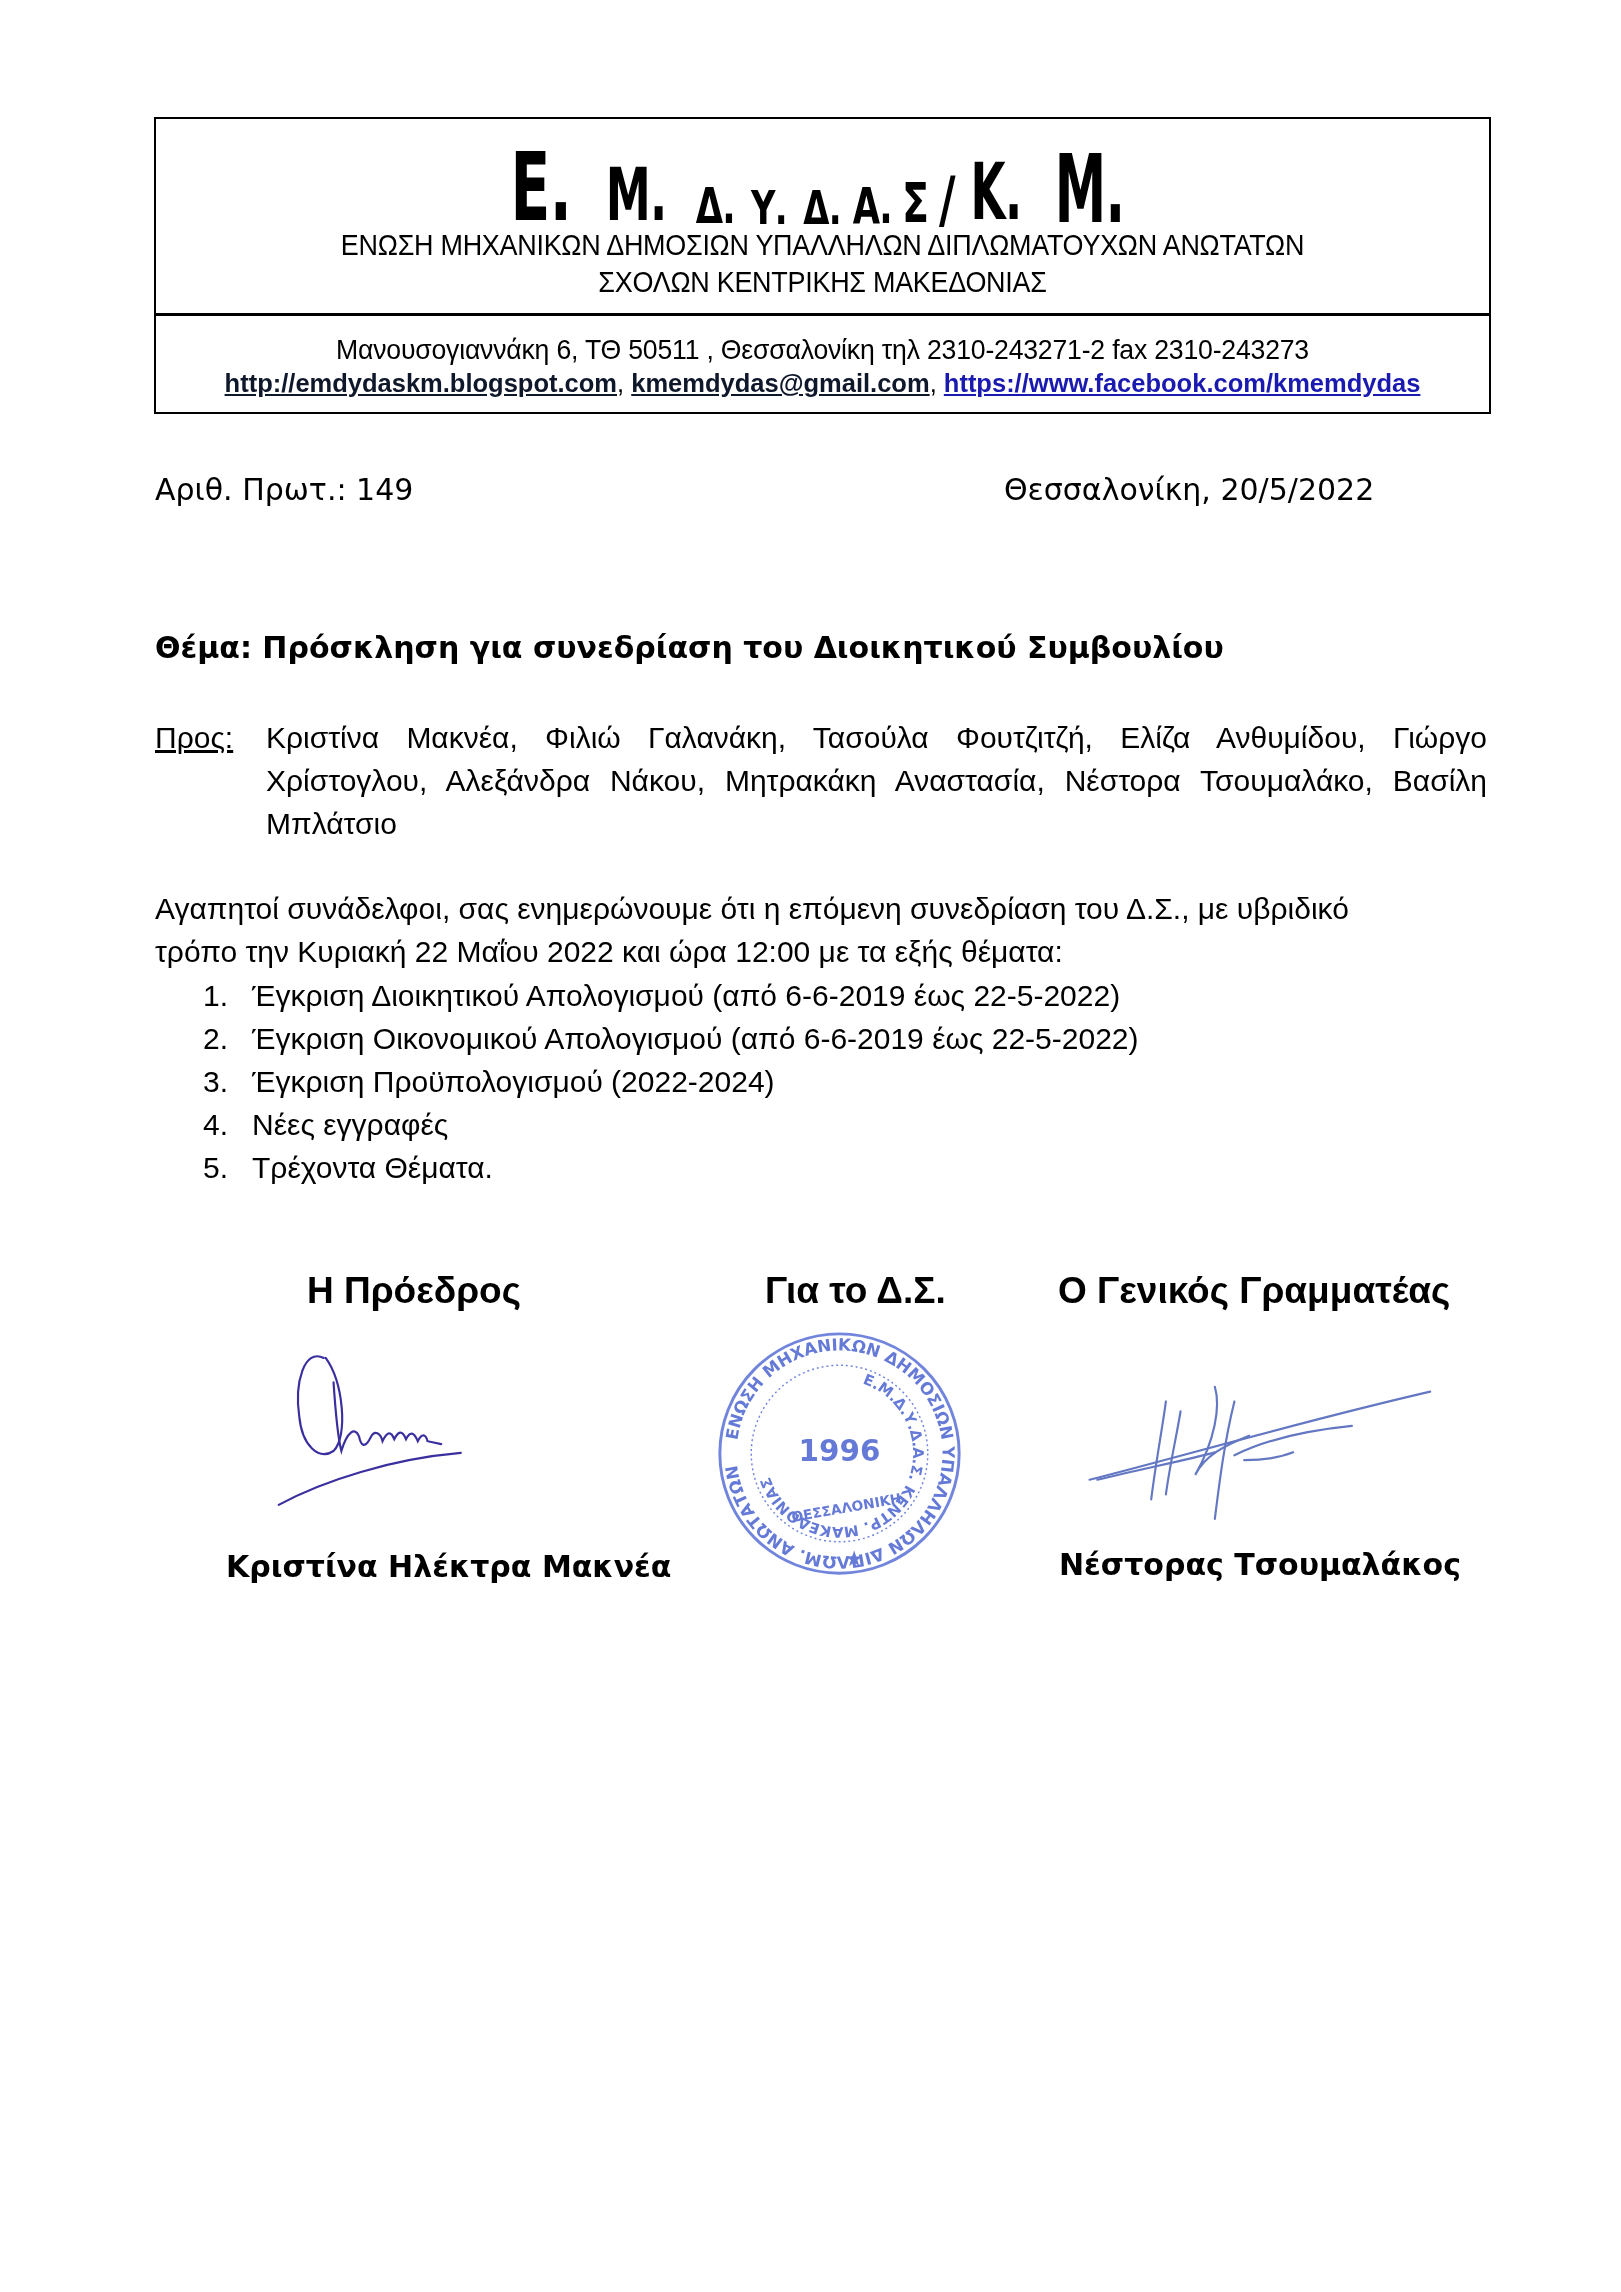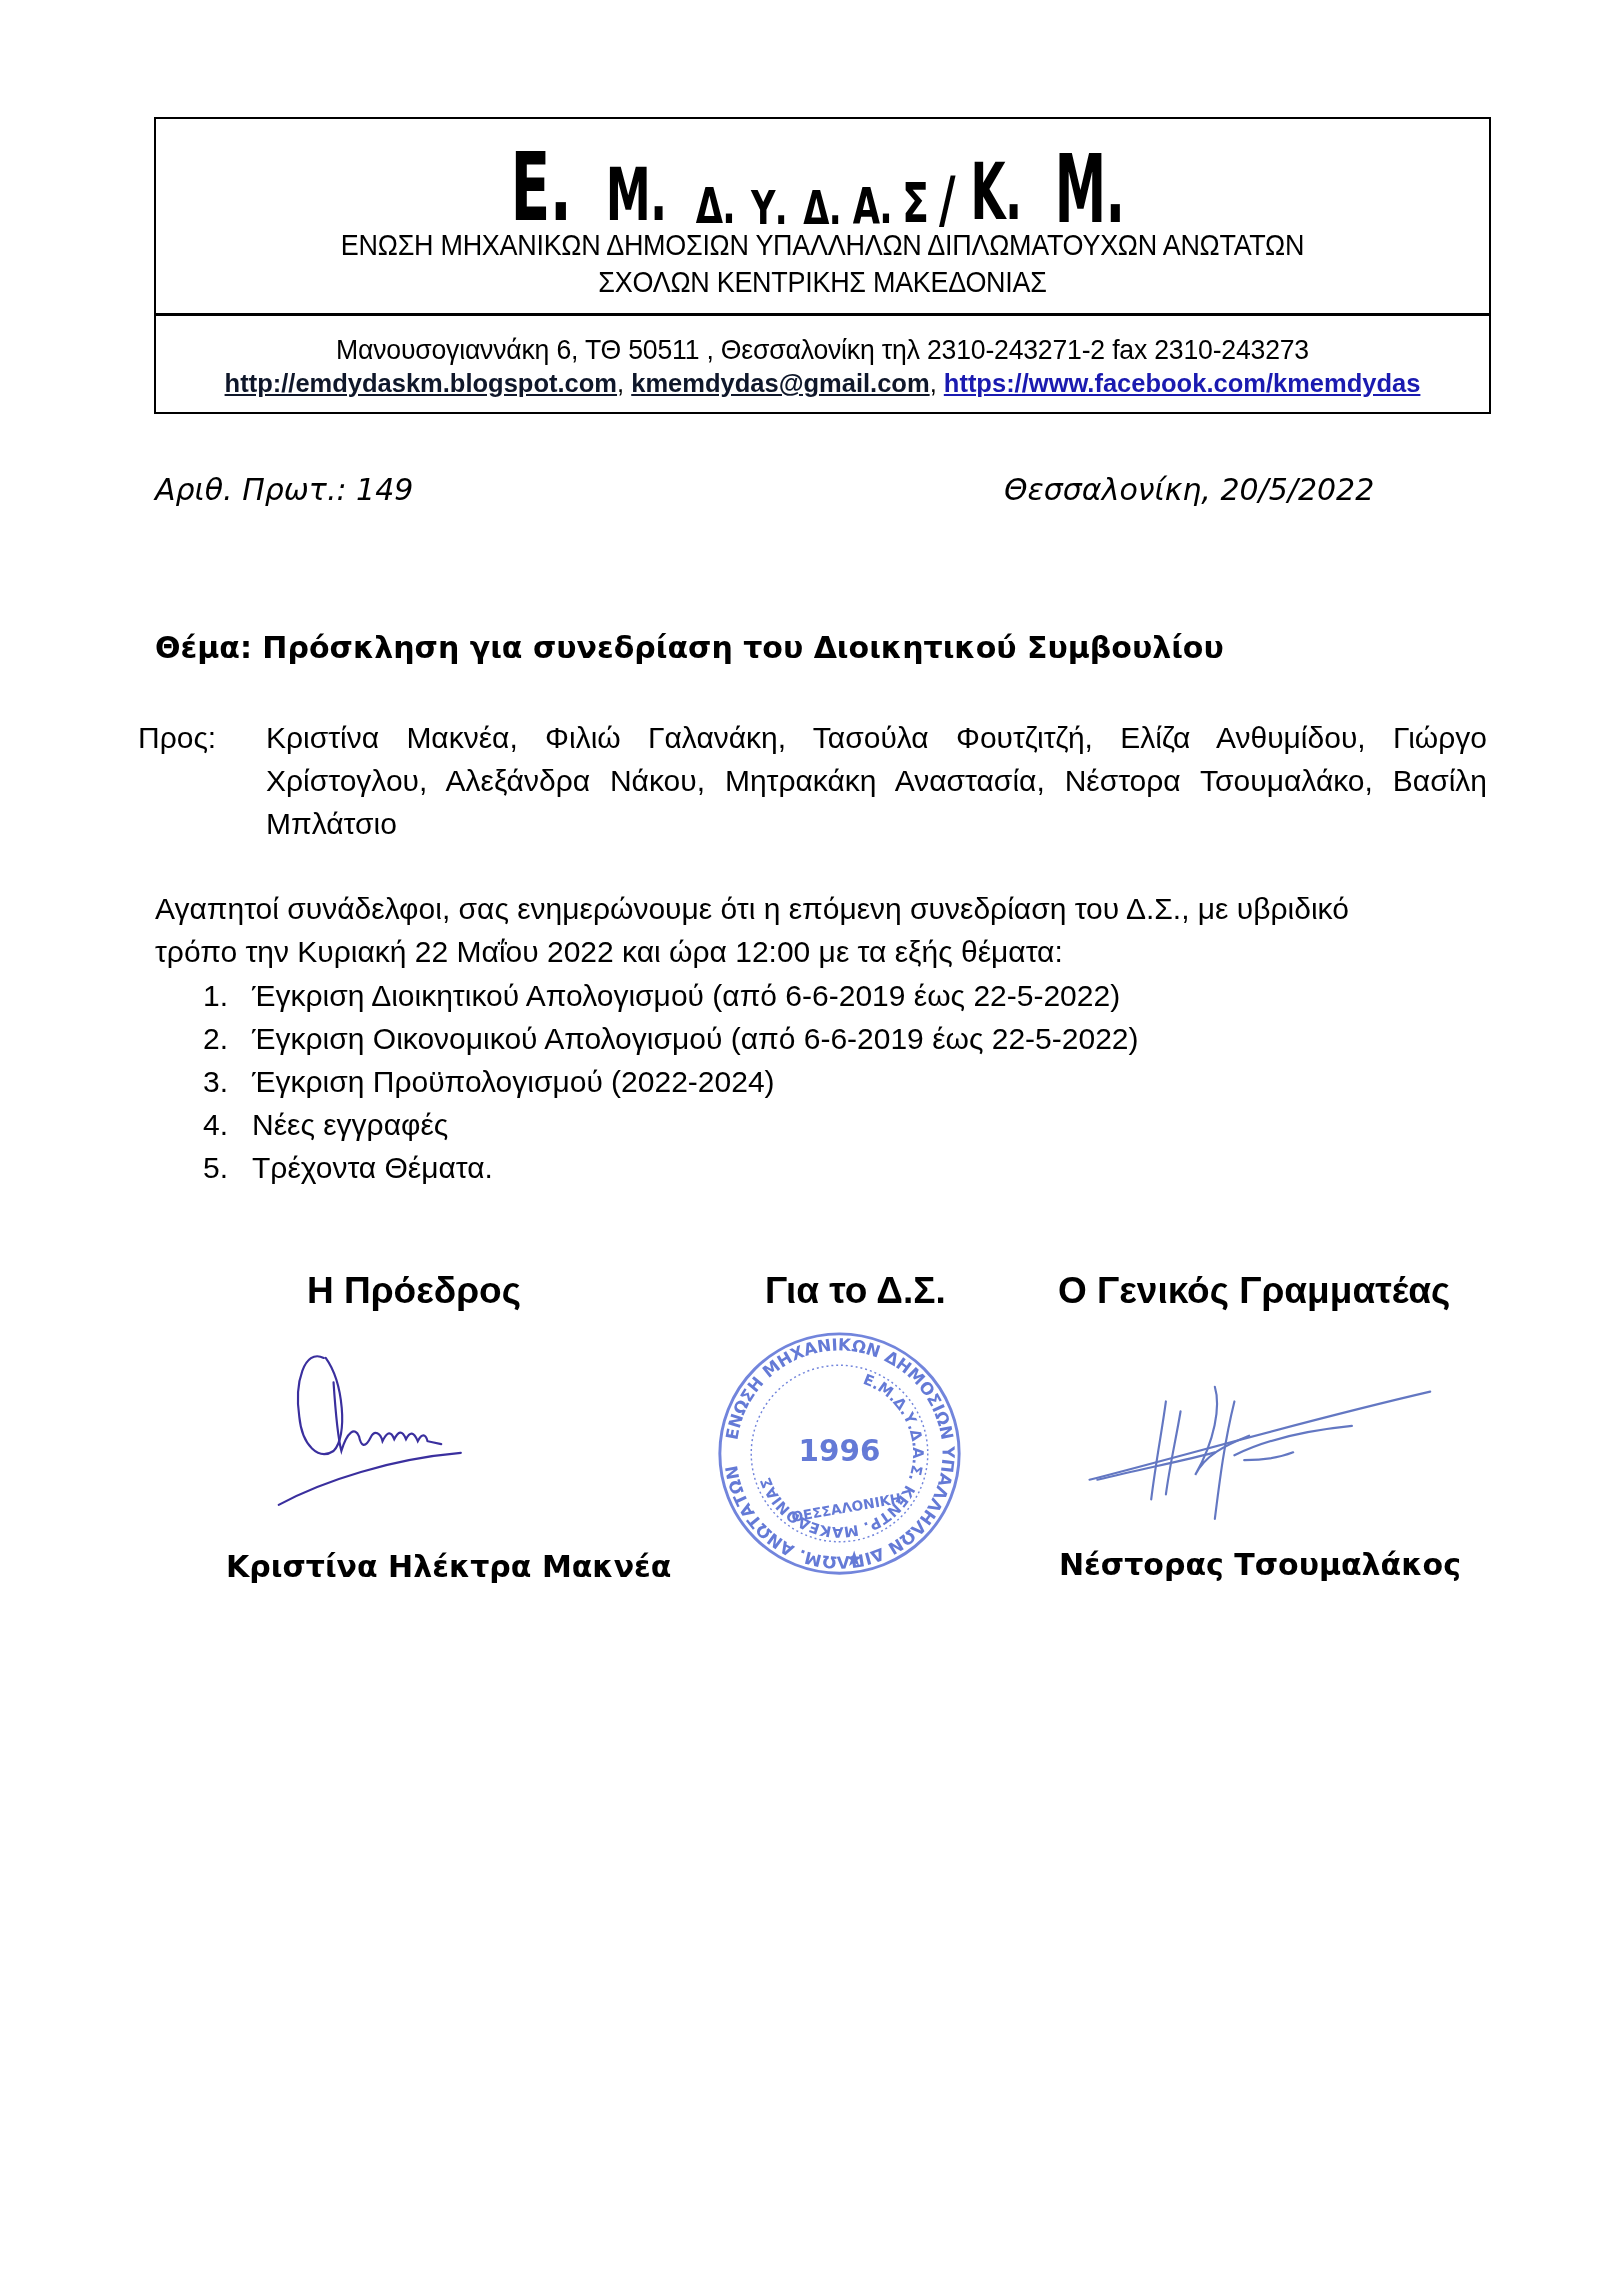--- a/index.html
+++ b/index.html
@@ -41,27 +41,27 @@
     .links {
       position: absolute; left: 0; right: 0; top: 53px;
       text-align: center; font-size: 25.5px; font-weight: bold;
     }
     .links a { text-decoration: underline; }
     .link-blog, .link-email { color: #0f172a; }
     .link-fb { color: #1a1ab0; }
     .sep { color: #000; font-weight: normal; }
 
     
-    .doc-text { font-family: "DejaVu Sans", sans-serif; font-size: 30px; font-style: italic; }
+    .doc-text { font-family: "DejaVu Sans", sans-serif; font-size: 30px; }
     .protocol { left: 155px; top: 472px; }
     .date { left: 1004px; top: 472px; }
     .subject { left: 155px; top: 630px; font-weight: bold; font-size: 30px; font-family: "DejaVu Sans", sans-serif; text-align: center; }
 
     .prose { font-family: "Liberation Sans", sans-serif; font-size: 30px; line-height: 43px; }
-    .to-label { left: 138px; top: 716px; }
+    .to-label { left: 155px; top: 716px; text-decoration: underline; }
     .to-body {
       left: 266px; top: 716px; width: 1221px;
       text-align: justify; text-align-last: left;
     }
     .intro { left: 155px; top: 887px; width: 1333px; }
     .agenda { left: 203px; top: 974px; margin: 0; padding: 0; list-style: none; }
     .agenda li { height: 43px; display: flex; }
     .agenda .num { width: 49px; display: inline-block; }
 
     

